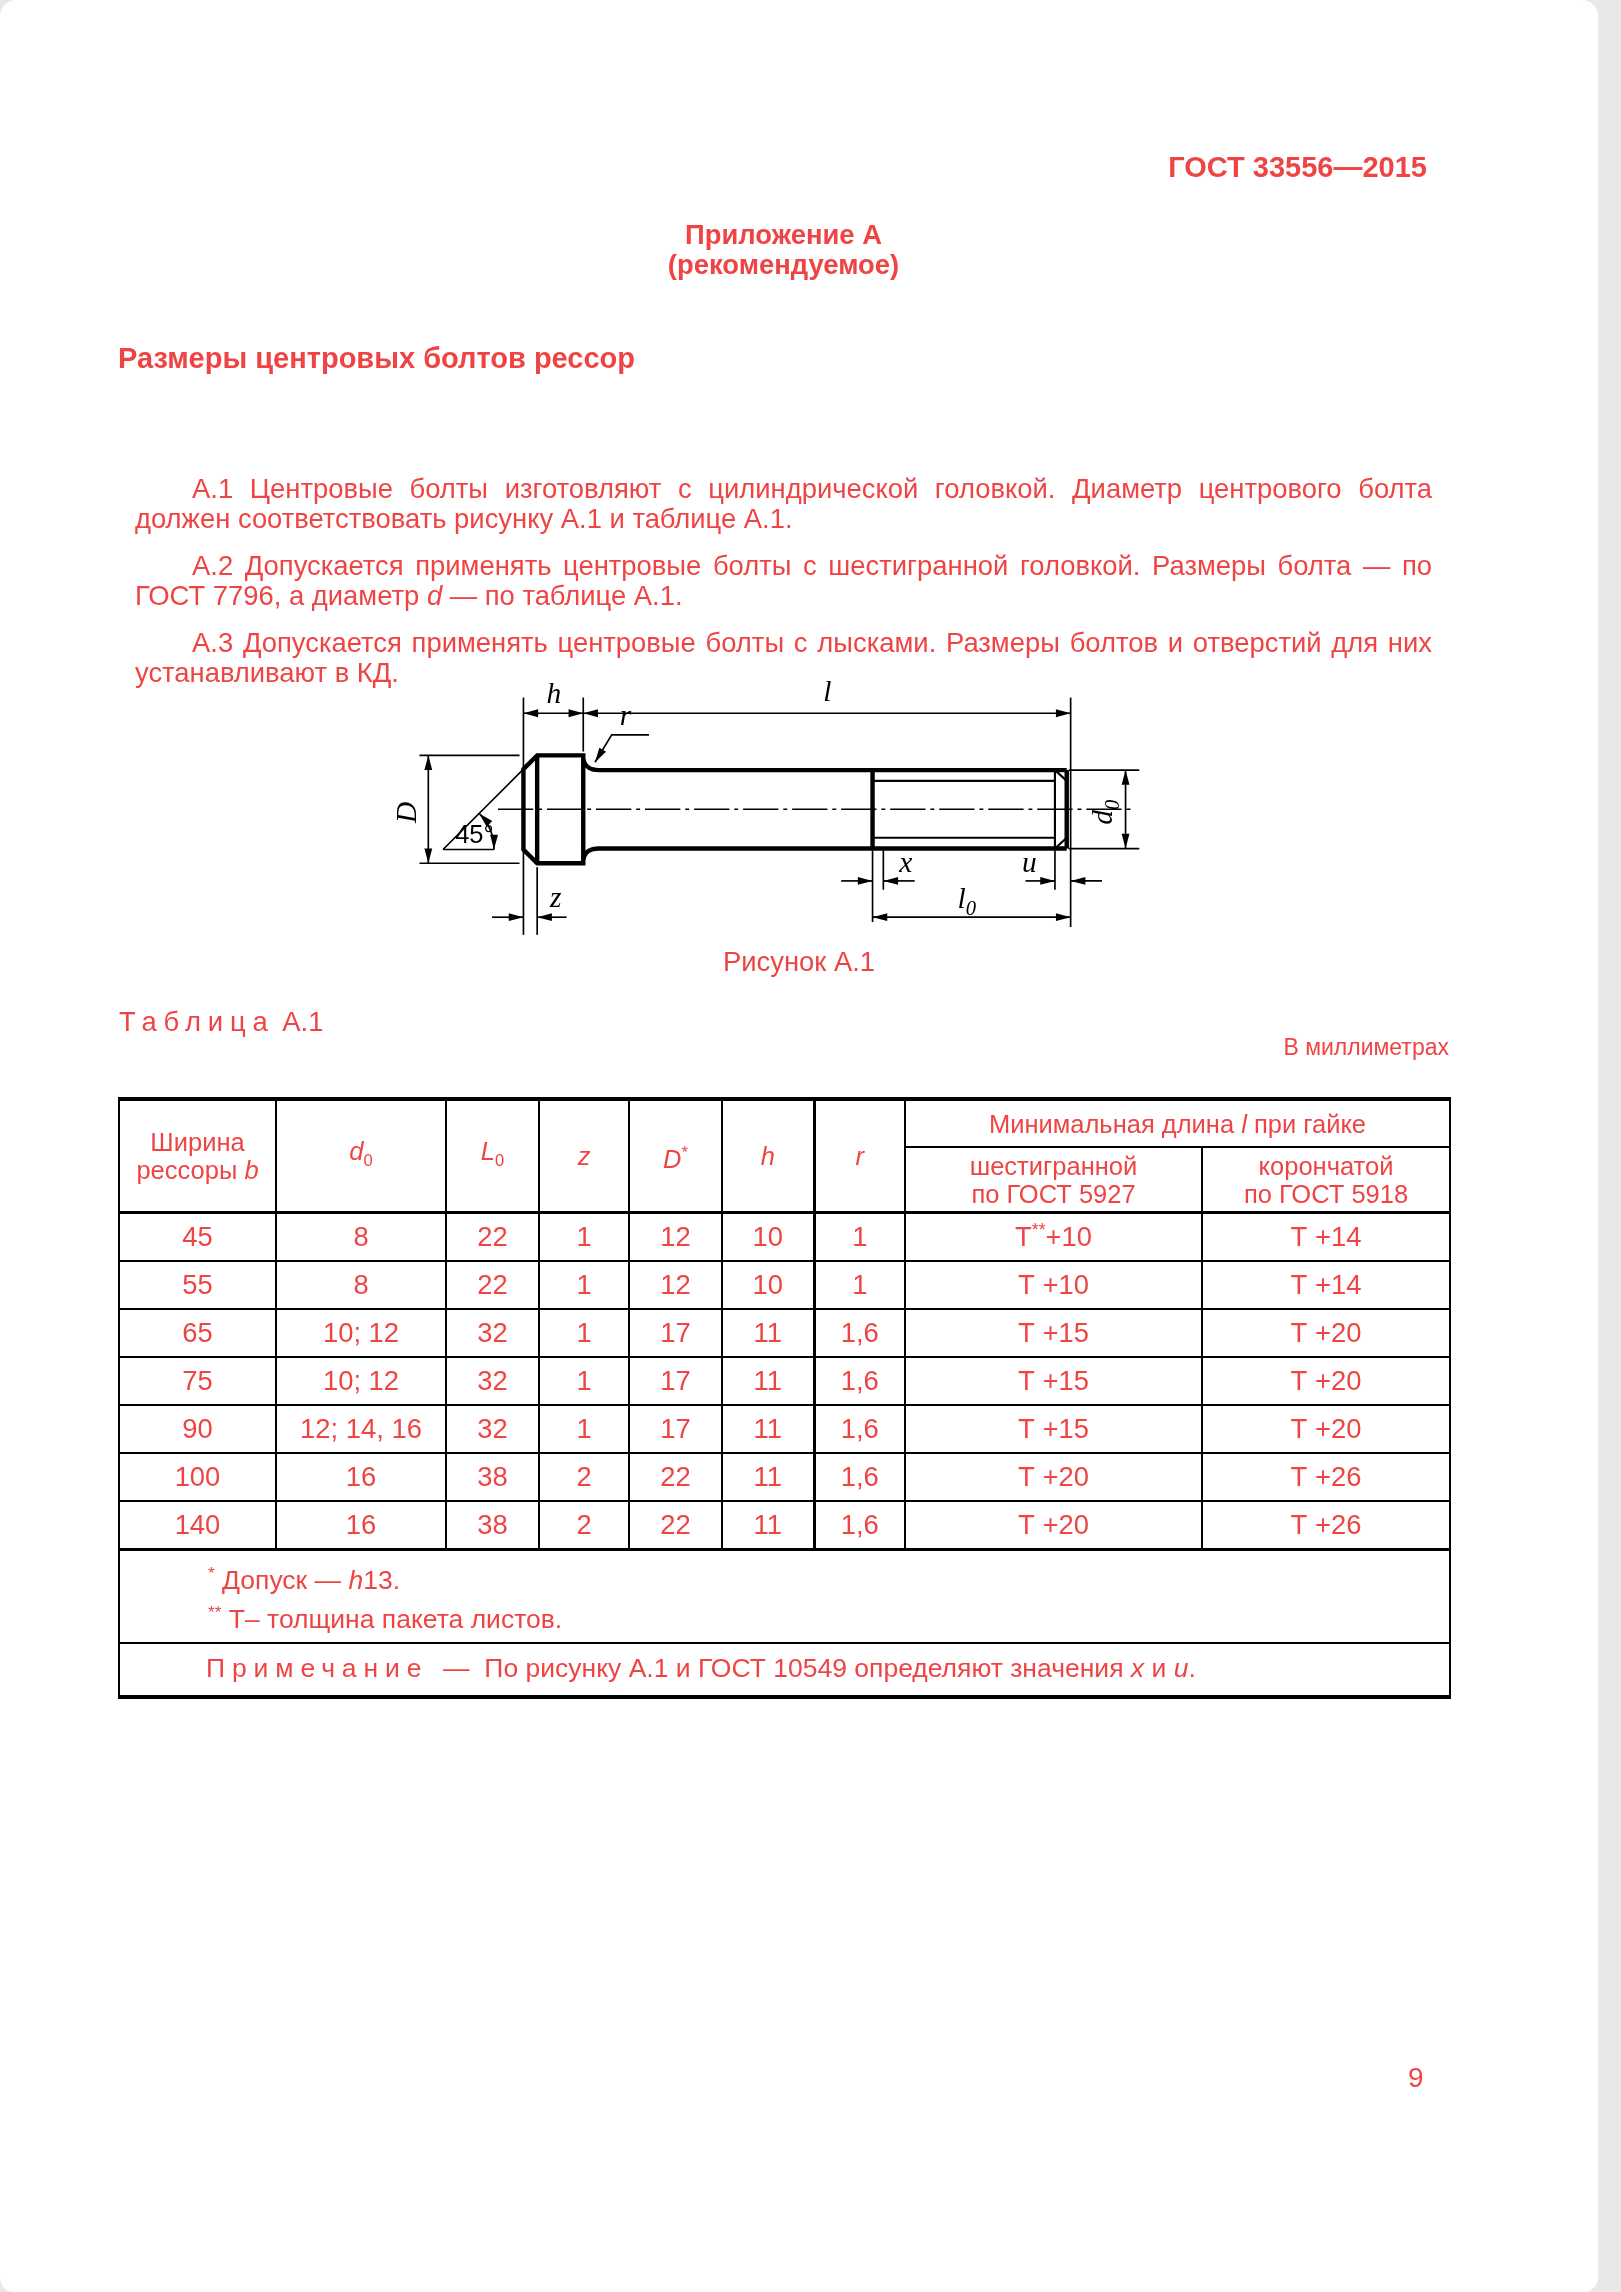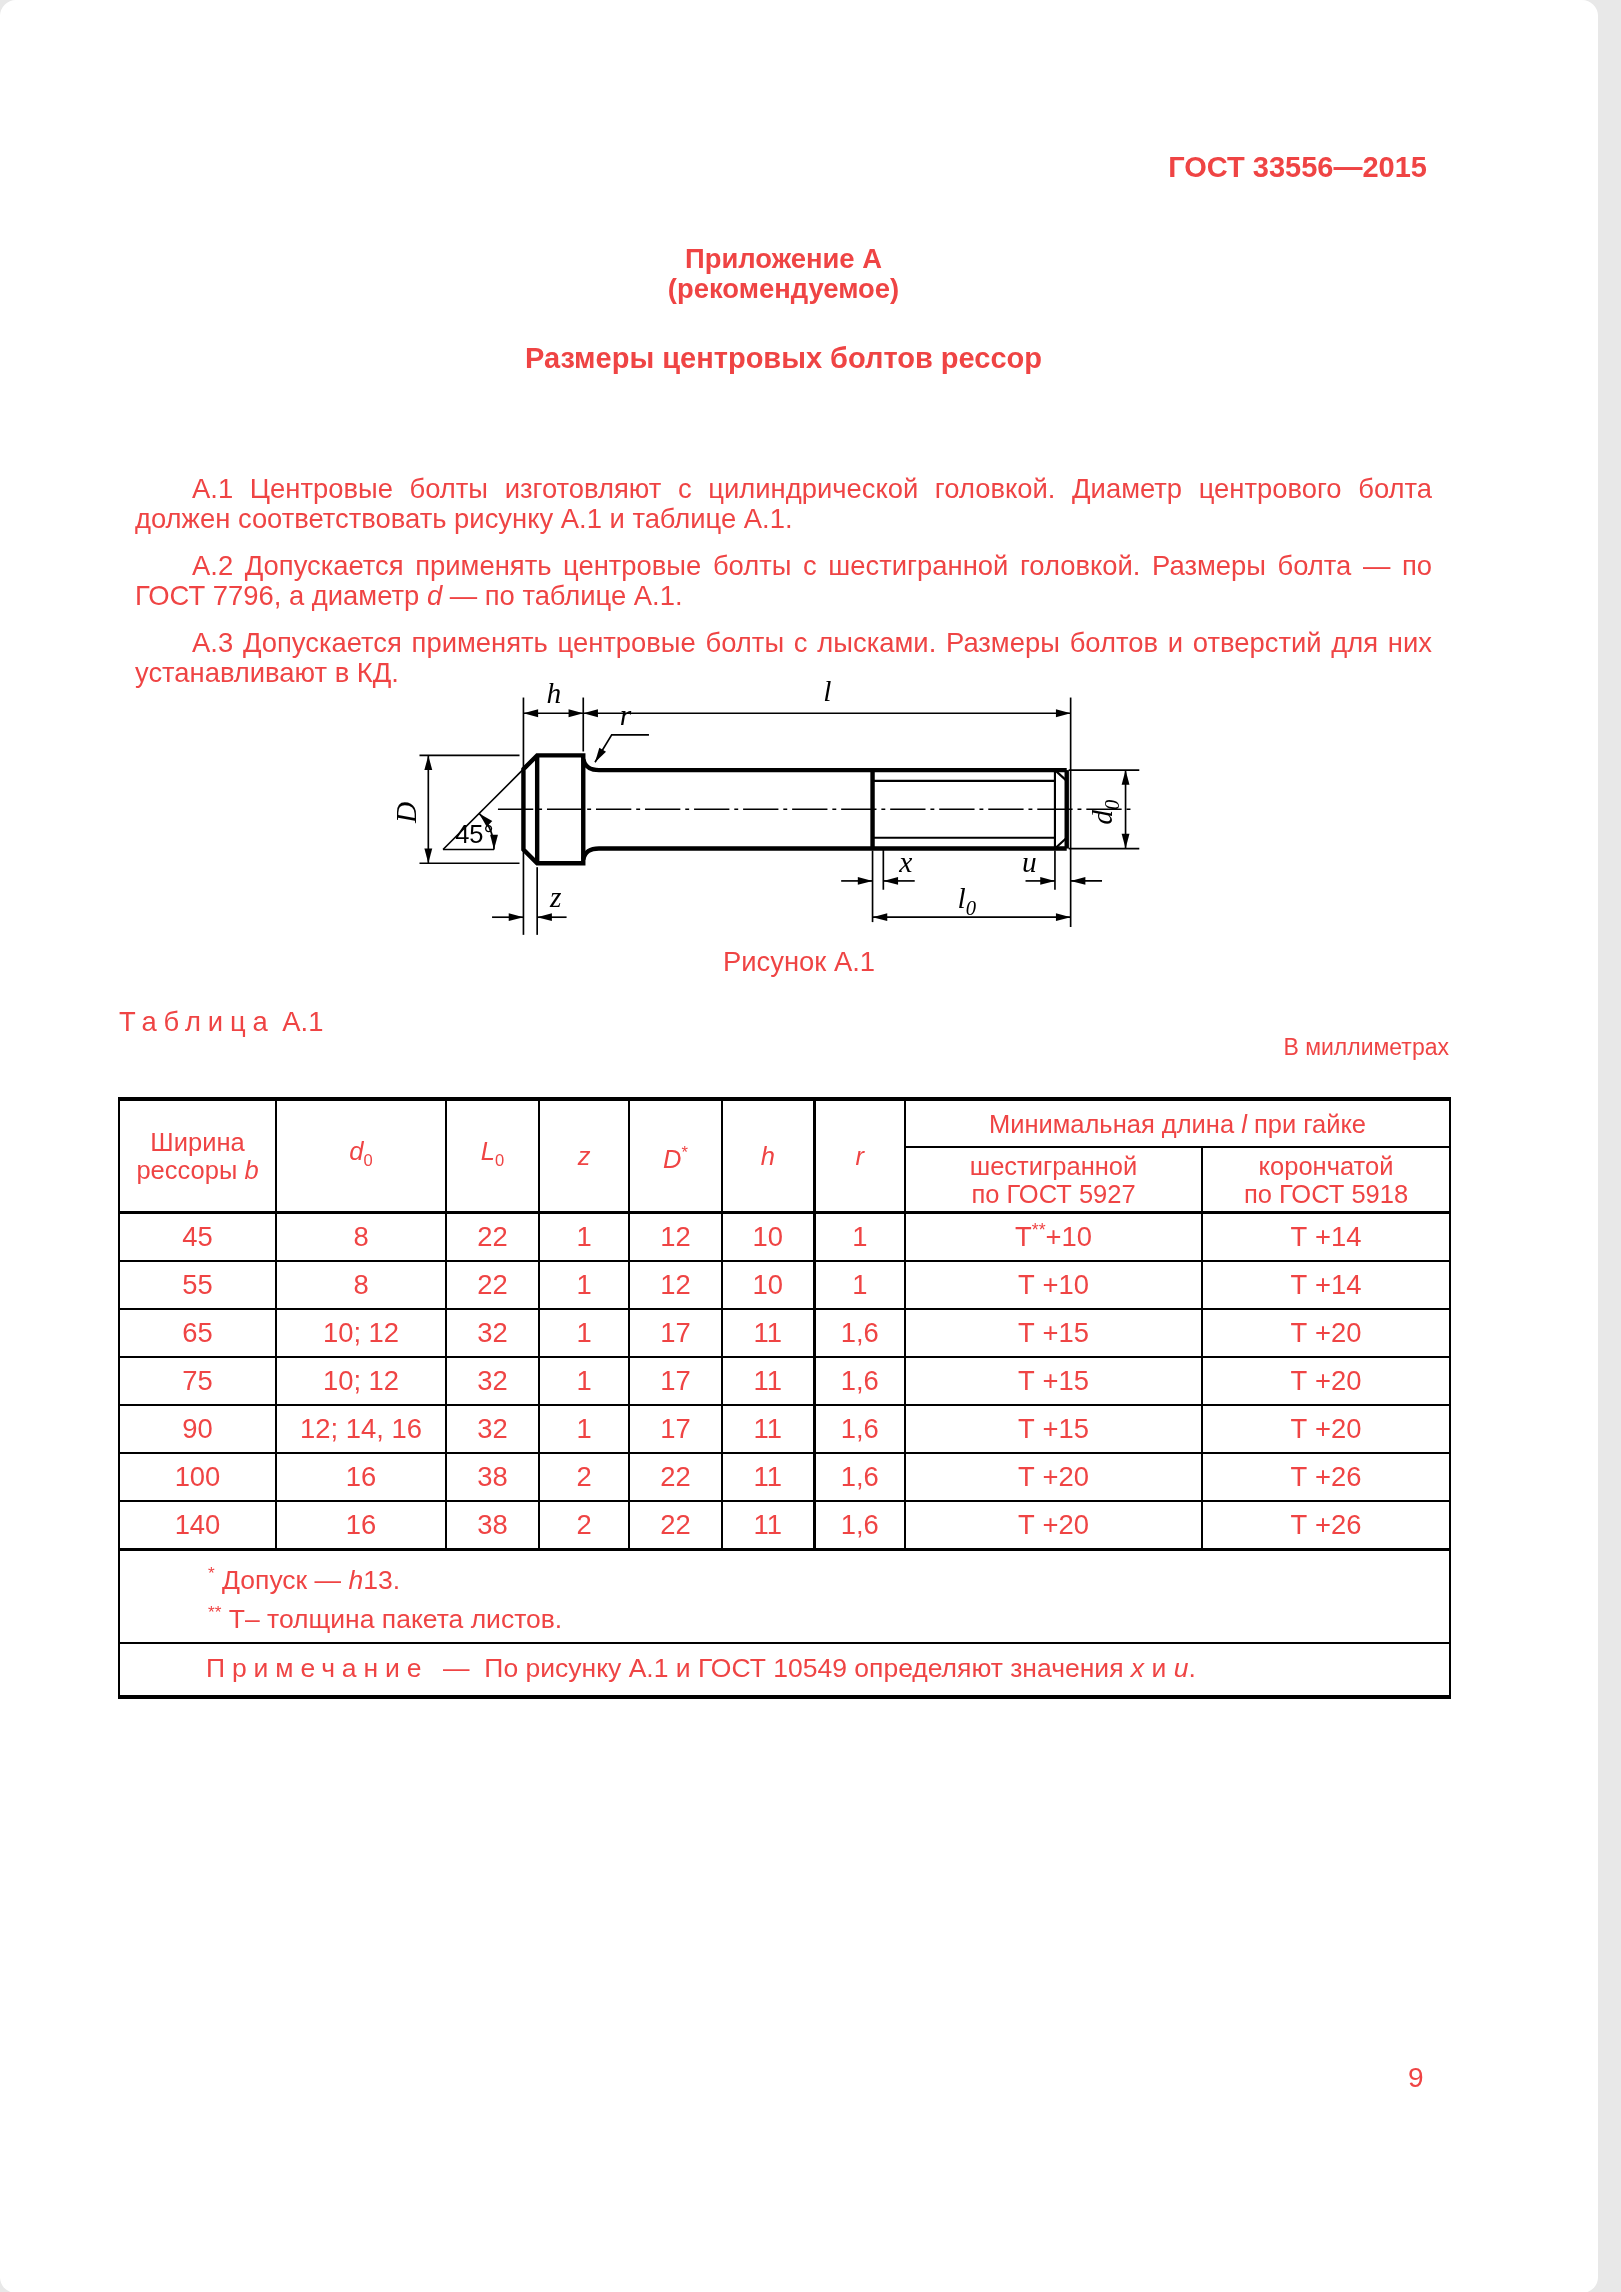--- a/index.html
+++ b/index.html
@@ -1,22 +1,22 @@
 <!DOCTYPE html>
 <html><head>
 <meta charset="utf-8">
 <style>
   html,body{margin:0;padding:0;background:#e8e8e8;}
   .page{position:relative;width:1598px;height:2293px;background:#ffffff;
         font-family:"Liberation Sans",sans-serif;color:#ef4444;overflow:hidden;border-radius:16px;}
   .gost-header{position:absolute;left:0;top:151px;width:1427px;text-align:right;
         font-size:29px;font-weight:bold;}
   .appendix-block{position:absolute;left:118px;top:220px;width:1331px;text-align:center;
-        font-size:27.4px;font-weight:bold;line-height:30px;margin-top:24px;}
-  .doc-title{position:absolute;left:118px;top:342px;width:1331px;text-align:center;
+        font-size:27.4px;font-weight:bold;line-height:30px;}
+  .doc-title{position:absolute;left:118px;top:342px;width:1331px;text-align:left;
         font-size:29px;font-weight:bold;}
   .body-text{position:absolute;left:118px;top:457px;width:1331px;}
   .body-text p{margin:17px;font-size:27.4px;line-height:30px;text-align:justify;text-indent:57px;}
   .figure{position:absolute;left:392px;top:674px;width:814px;height:314px;}
   .figure svg{display:block;}
   .fig-caption{position:absolute;left:0;top:272px;width:814px;text-align:center;font-size:27.4px;}
   .tbl-label{position:absolute;left:119px;top:1006px;font-size:27.4px;}
   .tbl-units{position:absolute;left:118px;top:1034px;width:1331px;text-align:right;font-size:23px;}
   .sp2{letter-spacing:6.9px;}
   table{position:absolute;left:118px;top:1097px;width:1331px;border-collapse:collapse;

